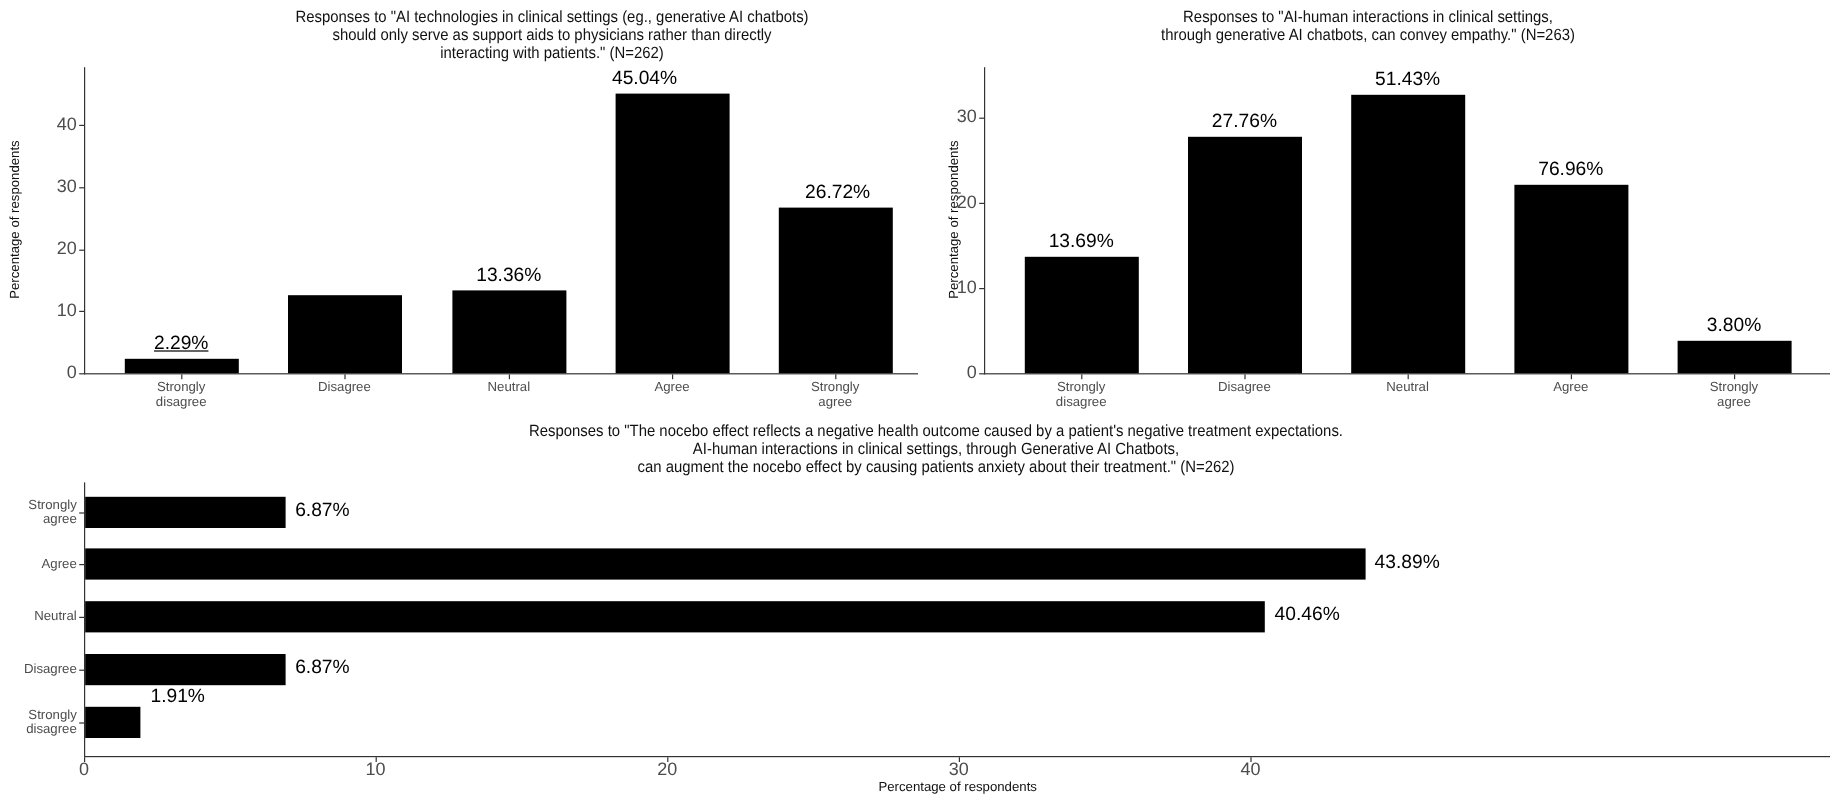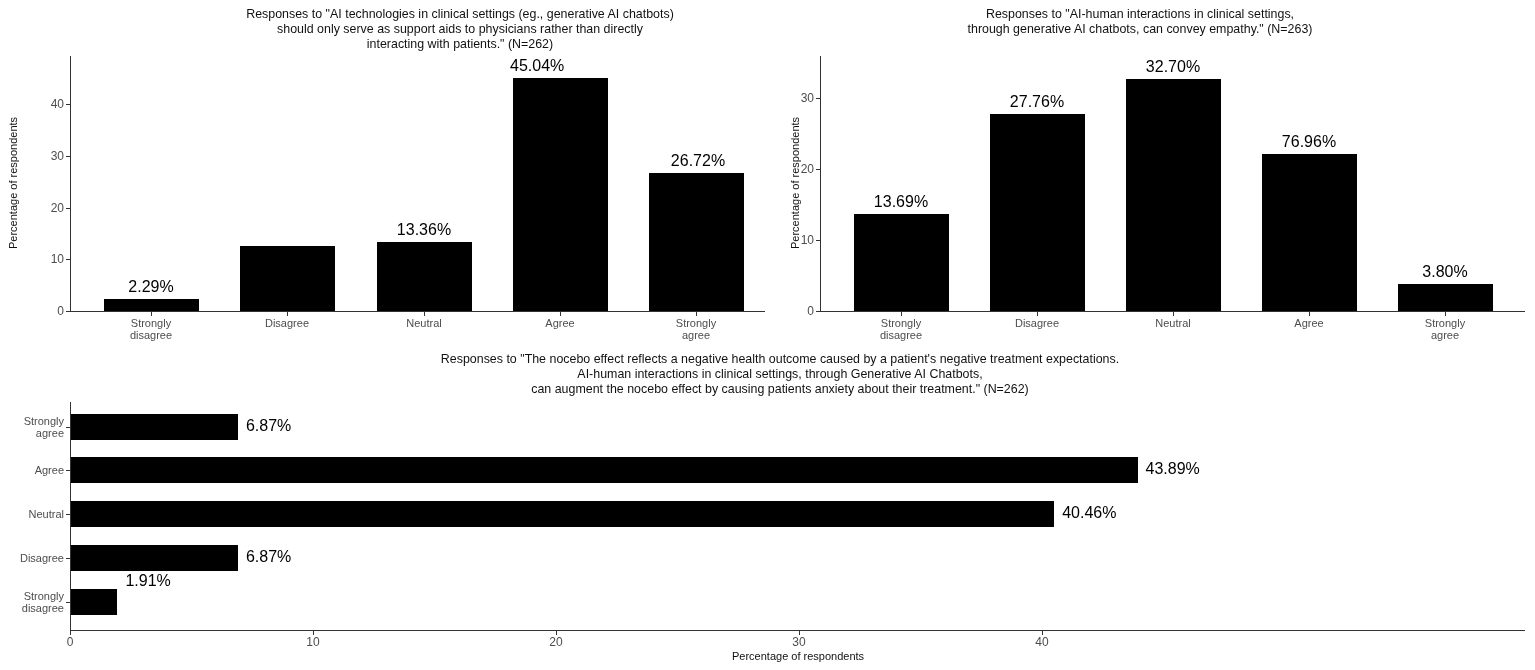--- a/index.html
+++ b/index.html
@@ -2,21 +2,21 @@
 <html><head>
 <meta charset="utf-8">
 <style>
   html, body { margin: 0; padding: 0; background: #ffffff; }
   body { width: 1535px; height: 670px; position: relative; overflow: hidden;
          font-family: "Liberation Sans", sans-serif; color: #000; }
   .title { position: absolute; text-align: center; font-size: 13.5px; line-height: 15px;
            color: #111; white-space: pre-line; transform: scaleX(0.92); transform-origin: center top; }
   .axis-line { position: absolute; background: #333; }
   .tick { position: absolute; background: #333; }
-  .tick-label { position: absolute; font-size: 12px; color: #4d4d4d; line-height: 12px; }
+  .tick-label { position: absolute; font-size: 15px; color: #4d4d4d; line-height: 12px; }
   .cat-label { position: absolute; font-size: 11px; color: #4d4d4d; text-align: center;
                line-height: 12px; white-space: pre-line; width: 120px; }
   .ycat-label { position: absolute; font-size: 11px; color: #4d4d4d; text-align: right;
                 line-height: 12px; white-space: pre-line; width: 70px; }
   .bar { position: absolute; background: #000; }
   .val { position: absolute; font-size: 16px; color: #000; white-space: nowrap; }
   .axis-title-v { position: absolute; font-size: 11px; color: #111; white-space: nowrap;
                   transform: rotate(-90deg); transform-origin: center center; }
   .axis-title-h { position: absolute; font-size: 11px; color: #111; white-space: nowrap; }
 </style>
@@ -37,21 +37,21 @@
       <div class="tick-label" style="left: 40px; top: 253.25px; width: 24px; text-align: right;">10</div>
       <div class="tick" style="left: 66px; top: 207.5px; width: 4px; height: 1px;"></div>
       <div class="tick-label" style="left: 40px; top: 201.5px; width: 24px; text-align: right;">20</div>
       <div class="tick" style="left: 66px; top: 155.75px; width: 4px; height: 1px;"></div>
       <div class="tick-label" style="left: 40px; top: 149.75px; width: 24px; text-align: right;">30</div>
       <div class="tick" style="left: 66px; top: 104px; width: 4px; height: 1px;"></div>
       <div class="tick-label" style="left: 40px; top: 98px; width: 24px; text-align: right;">40</div>
     </div>
   <div id="c1-bars">
       <div class="bar" style="left: 103.5px; top: 299.149px; width: 95px; height: 11.8507px;"></div>
-      <div class="val" style="left: 101px; top: 278.149px; width: 100px; text-align: center;">2.29%</div>
+      <div class="val" style="left: 101px; top: 278.149px; width: 100px; text-align: center; text-decoration: underline;">2.29%</div>
       <div class="tick" style="left: 151px; top: 312px; width: 1px; height: 4px;"></div>
       <div class="cat-label" style="left: 91px; top: 317px;">Strongly
 disagree</div>
       <div class="bar" style="left: 239.5px; top: 245.795px; width: 95px; height: 65.205px;"></div>
       <div class="val" style="left: 237px; top: 224.795px; width: 100px; text-align: center; margin-top: 39px;">12.60%</div>
       <div class="tick" style="left: 287px; top: 312px; width: 1px; height: 4px;"></div>
       <div class="cat-label" style="left: 227px; top: 317px;">Disagree</div>
       <div class="bar" style="left: 376.5px; top: 241.862px; width: 95px; height: 69.138px;"></div>
       <div class="val" style="left: 374px; top: 220.862px; width: 100px; text-align: center;">13.36%</div>
       <div class="tick" style="left: 424px; top: 312px; width: 1px; height: 4px;"></div>
@@ -88,21 +88,21 @@
       <div class="bar" style="left: 853.5px; top: 213.801px; width: 95px; height: 97.199px;"></div>
       <div class="val" style="left: 851px; top: 192.801px; width: 100px; text-align: center;">13.69%</div>
       <div class="tick" style="left: 901px; top: 312px; width: 1px; height: 4px;"></div>
       <div class="cat-label" style="left: 841px; top: 317px;">Strongly
 disagree</div>
       <div class="bar" style="left: 989.5px; top: 113.904px; width: 95px; height: 197.096px;"></div>
       <div class="val" style="left: 987px; top: 92.904px; width: 100px; text-align: center;">27.76%</div>
       <div class="tick" style="left: 1037px; top: 312px; width: 1px; height: 4px;"></div>
       <div class="cat-label" style="left: 977px; top: 317px;">Disagree</div>
       <div class="bar" style="left: 1125.5px; top: 78.83px; width: 95px; height: 232.17px;"></div>
-      <div class="val" style="left: 1123px; top: 57.83px; width: 100px; text-align: center;">32.70%</div>
+      <div class="val" style="left: 1123px; top: 57.83px; width: 100px; text-align: center;">51.43%</div>
       <div class="tick" style="left: 1173px; top: 312px; width: 1px; height: 4px;"></div>
       <div class="cat-label" style="left: 1113px; top: 317px;">Neutral</div>
       <div class="bar" style="left: 1261.5px; top: 154.445px; width: 95px; height: 156.555px;"></div>
       <div class="val" style="left: 1259px; top: 133.445px; width: 100px; text-align: center;">76.96%</div>
       <div class="tick" style="left: 1309px; top: 312px; width: 1px; height: 4px;"></div>
       <div class="cat-label" style="left: 1249px; top: 317px;">Agree</div>
       <div class="bar" style="left: 1397.5px; top: 284.02px; width: 95px; height: 26.98px;"></div>
       <div class="val" style="left: 1395px; top: 263.02px; width: 100px; text-align: center;">3.80%</div>
       <div class="tick" style="left: 1445px; top: 312px; width: 1px; height: 4px;"></div>
       <div class="cat-label" style="left: 1385px; top: 317px;">Strongly

